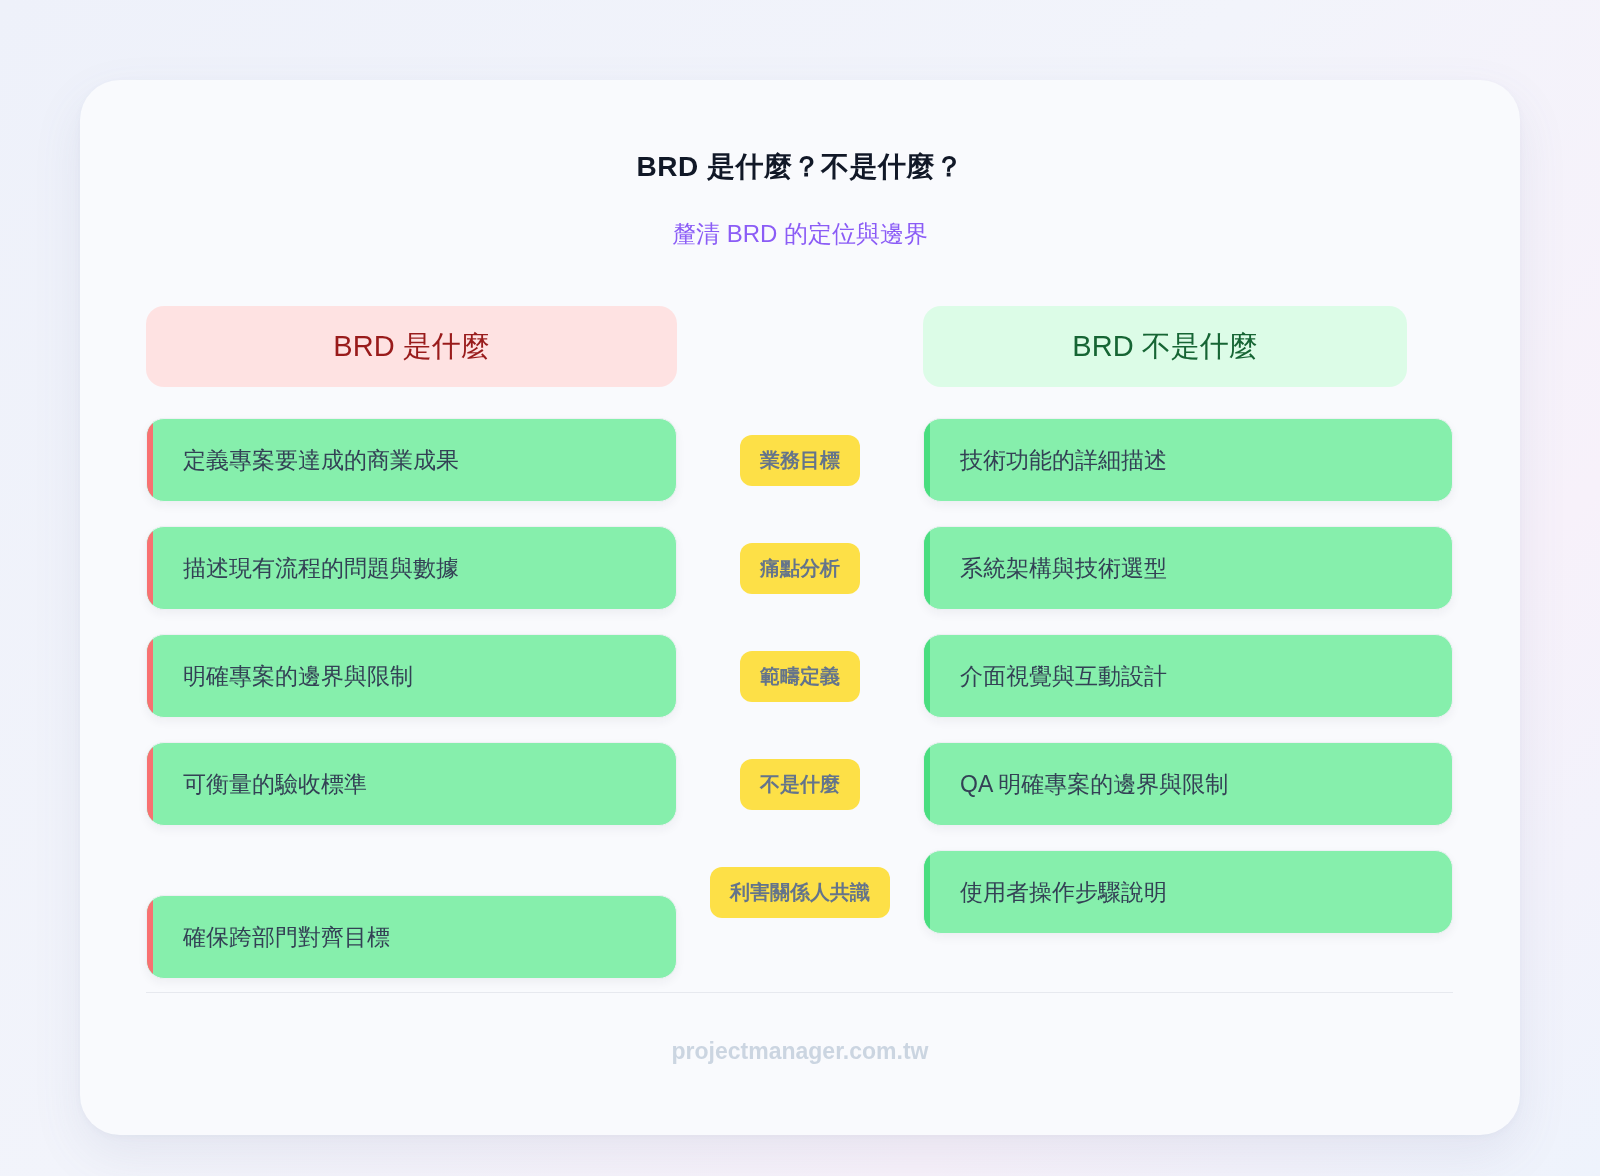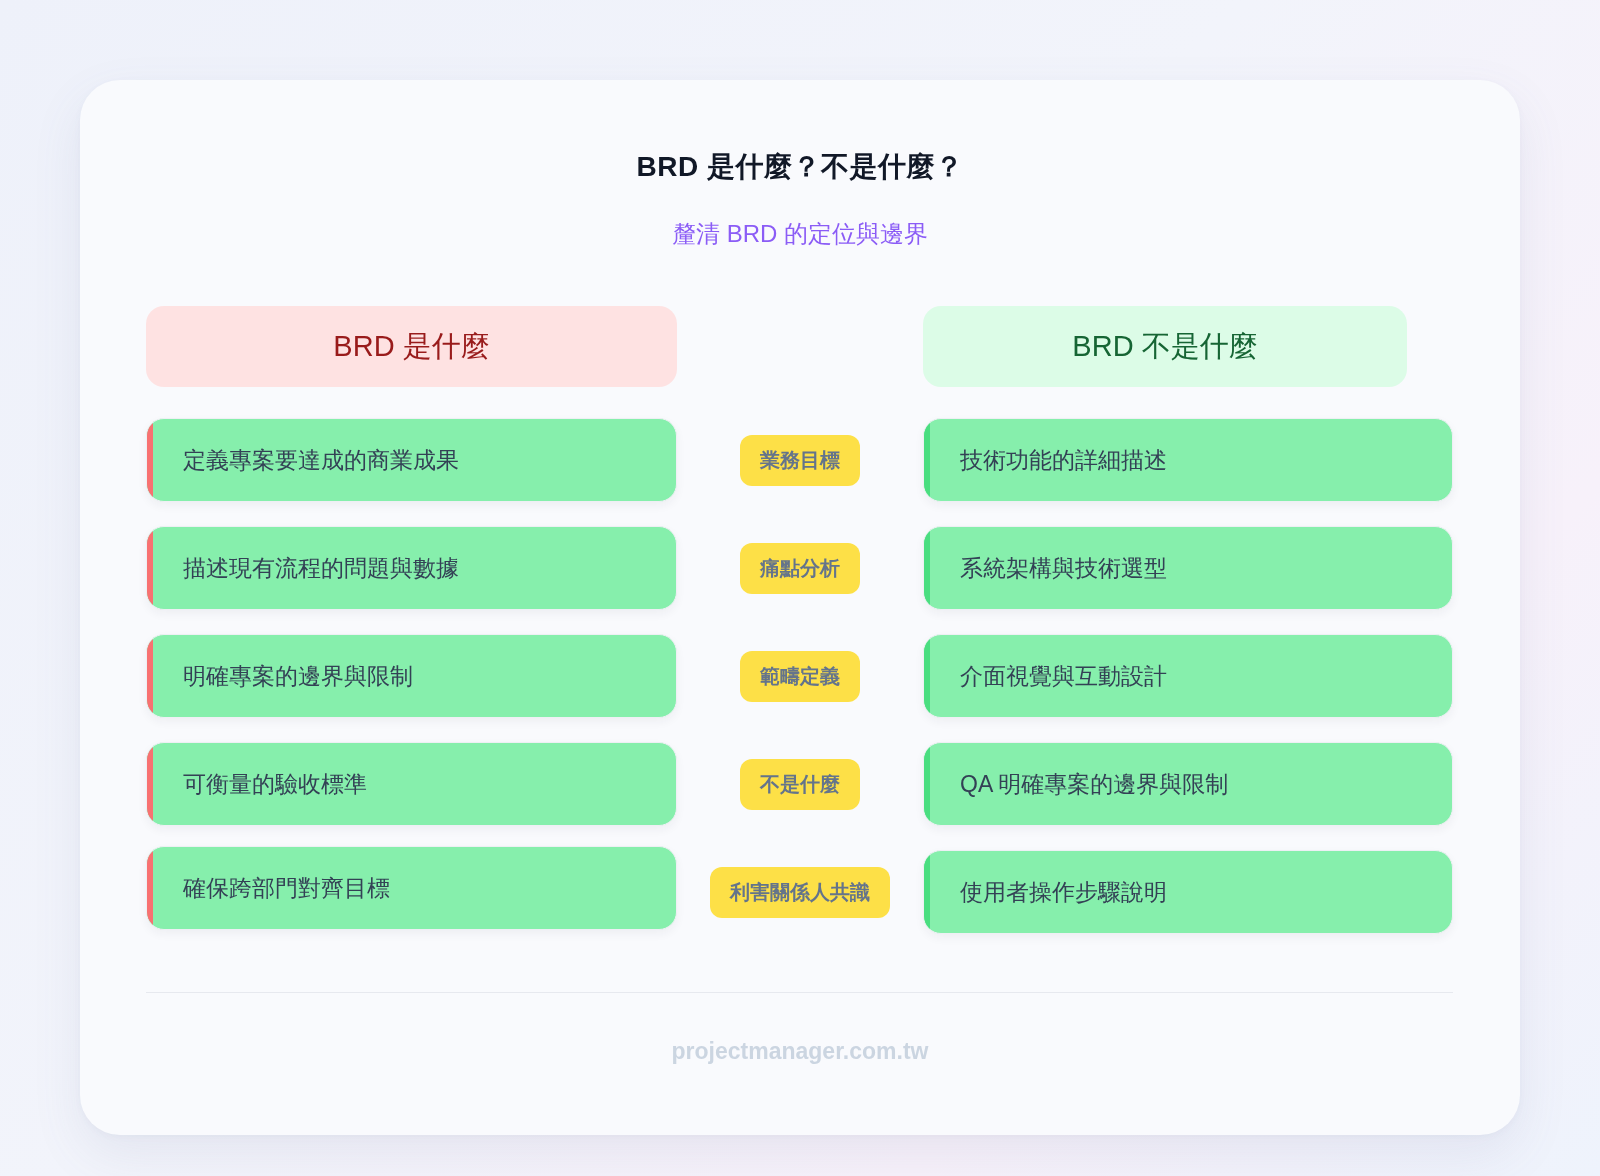--- a/index.html
+++ b/index.html
@@ -154,21 +154,21 @@
 <div class="item is" style="top:742px;">
   <span>可衡量的驗收標準</span>
 </div>
 <div class="badge-wrap" style="top:742px;">
   <span class="badge">不是什麼</span>
 </div>
 <div class="item not" style="top:742px;">
   <span>QA 明確專案的邊界與限制</span>
 </div>
 
-<div class="item is" style="top:846px;text-align:center;">
+<div class="item is" style="top:895px;text-align:center;">
   <span>確保跨部門對齊目標</span>
 </div>
 <div class="badge-wrap" style="top:850px;">
   <span class="badge">利害關係人共識</span>
 </div>
 <div class="item not" style="top:850px;">
   <span>使用者操作步驟說明</span>
 </div>
 
 <div class="divider"></div>

